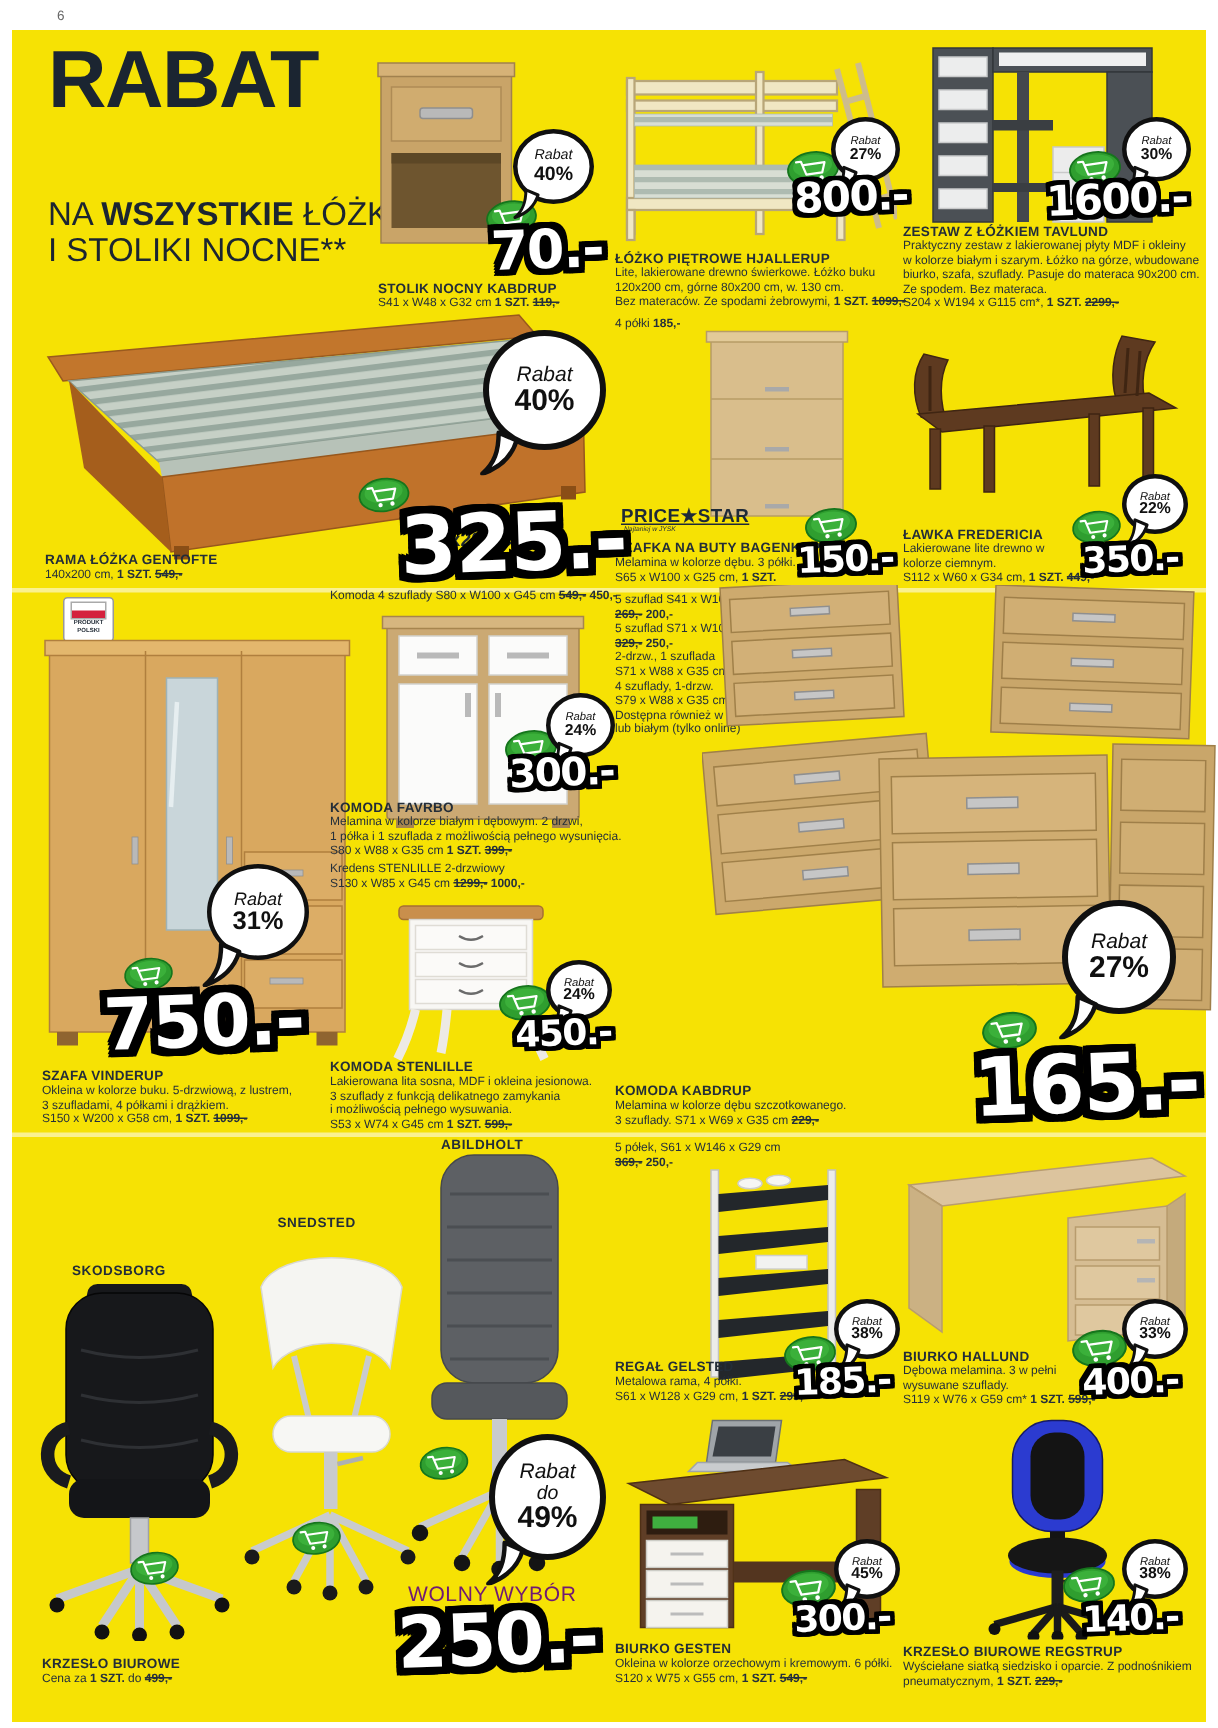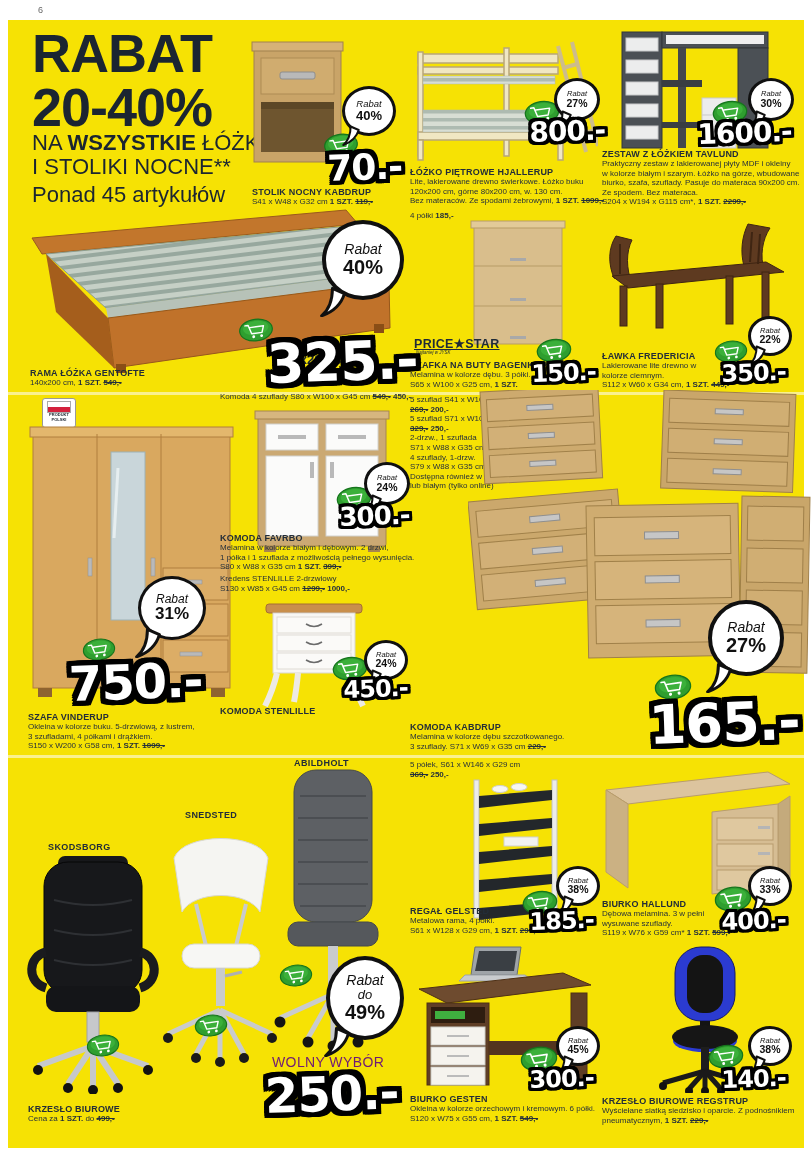--- a/index.html
+++ b/index.html
@@ -80,24 +80,22 @@
     </pattern>
   </defs>
 </svg>
 
 <div id="yellow" class="abs"></div>
 <div class="abs divider" style="top:392px"></div>
 <div class="abs divider" style="top:755px"></div>
 <div class="abs pagenum" style="left:38px;top:5px">6</div>
 
 <div class="abs h1" style="left:32px;top:26px">RABAT</div>
-<div class="abs h1" style="left:32px;top:80px">20-40%</div>
 <div class="abs h3" style="left:32px;top:132px"><span>NA </span><b>WSZYSTKIE</b><span> ŁÓŻKA</span></div>
 <div class="abs h3" style="left:32px;top:156px">I STOLIKI NOCNE**</div>
-<div class="abs h5" style="left:32px;top:182px">Ponad 45 artykułów</div>
 
 <svg class="abs" style="left:250px;top:36px" width="96" height="140" viewBox="0 0 96 140">
   <rect x="4" y="12" width="87" height="114" fill="#C9A468" stroke="#A1814E"></rect>
   <rect x="2" y="6" width="91" height="9" fill="#D6B277" stroke="#A1814E"></rect>
   <rect x="11" y="22" width="73" height="36" fill="#D0AC6F" stroke="#AE8B55"></rect>
   <rect x="30" y="36" width="35" height="7" rx="2" fill="#B9B9B9" stroke="#8E8E8E"></rect>
   <rect x="11" y="66" width="73" height="50" fill="#6E552F"></rect>
   <rect x="11" y="66" width="73" height="7" fill="#5C4726"></rect>
 </svg>
 <div class="abs bubble md" style="left:342px;top:86px;width:48px;height:44px">
@@ -383,20 +381,26 @@
         <use href="#tailsym"></use>
       </svg>
   <span class="rl">Rabat</span>
   <span class="rp">24%</span>
 </div>
 <svg class="abs cart" style="left:332px;top:656px" width="36" height="25">
       <use href="#cartsym"></use>
     </svg>
 <div class="abs price ol3" style="left:344px;top:676px;font-size:24px">450.-</div>
 <div class="abs pname" style="left:220px;top:706px">KOMODA STENLILLE</div>
+<div class="abs pdesc" style="left:220px;top:716px">
+  <span>Lakierowana lita sosna, MDF i okleina jesionowa.</span><br>
+  <span>3 szuflady z funkcją delikatnego zamykania</span><br>
+  <span>i możliwością pełnego wysuwania.</span><br>
+  <span>S53 x W74 x G45 cm </span><span class="b">1 SZT. </span><span class="x">599,-</span>
+</div>
 
 <div class="abs pdesc" style="left:410px;top:395px">
   <span>5 szuflad S41 x W108 G35 cm</span><br>
   <span class="x">269,-</span><span class="b"> 200,-</span><br>
   <span>5 szuflad S71 x W108 G35 cm</span><br>
   <span class="x">329,-</span><span class="b"> 250,-</span><br>
   <span>2-drzw., 1 szuflada</span><br>
   <span>S71 x W88 x G35 cm </span><span class="x">269,-</span><span class="b"> 200,-</span><br>
   <span>4 szuflady, 1-drzw.</span><br>
   <span>S79 x W88 x G35 cm </span><span class="x">269,-</span><span class="b"> 200,-</span><br>

